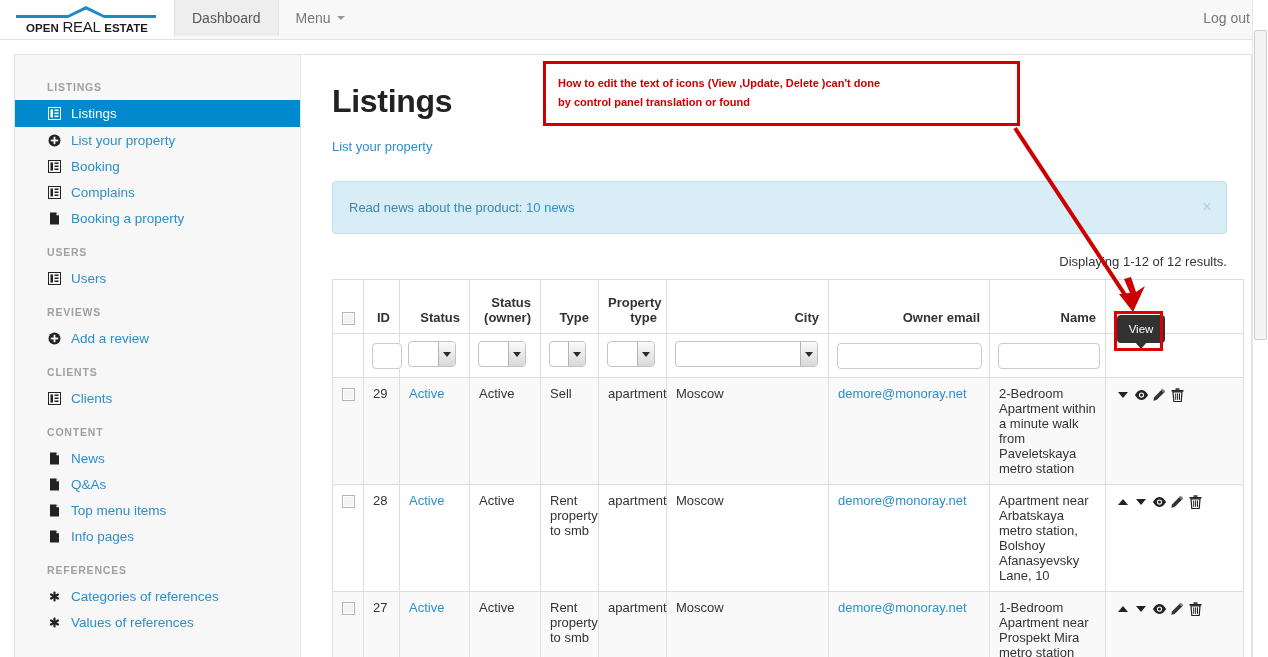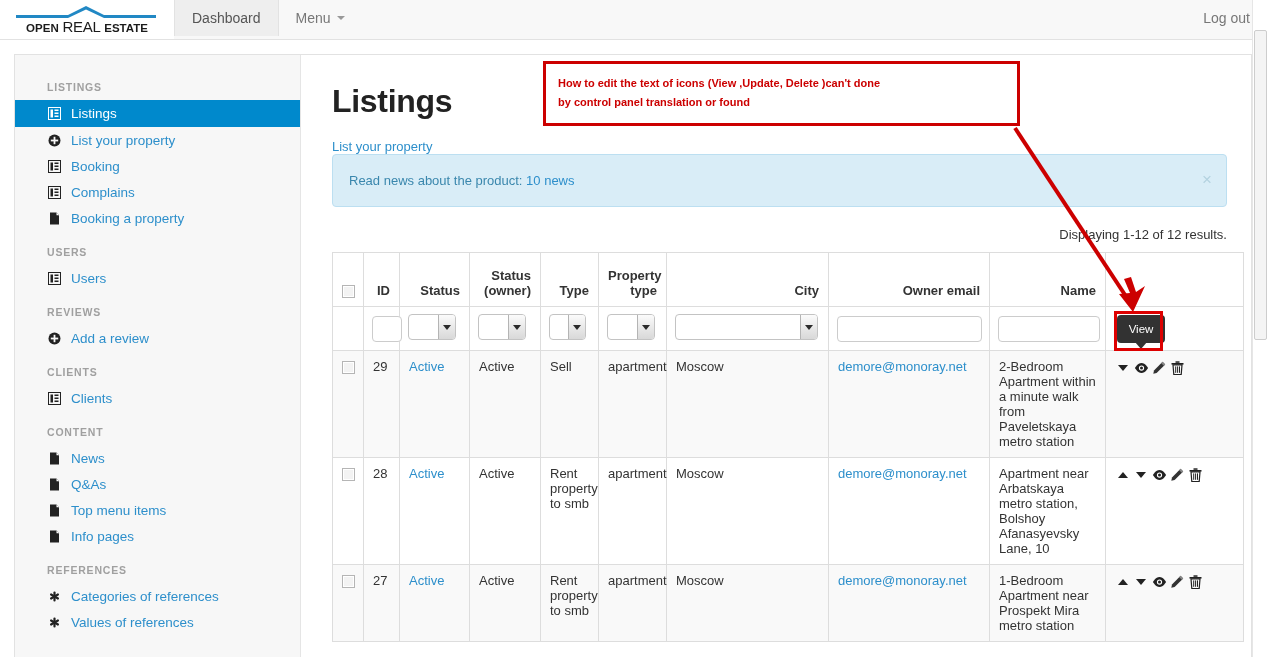--- a/index.html
+++ b/index.html
@@ -143,20 +143,21 @@
   .sub-link {
     display: inline-block;
     margin-top: 19px;
     color: #2d8fcb;
     font-size: 13px;
     text-decoration: none;
     cursor: pointer;
   }
 
   .alert {
+    margin-top: 27px;
     background: #d9edf7;
     border: 1px solid #bcdff1;
     border-radius: 4px;
     height: 53px;
     display: flex; align-items: center;
     padding: 0 16px;
     color: #3a87ad;
     font-size: 13px;
     position: relative;
   }

